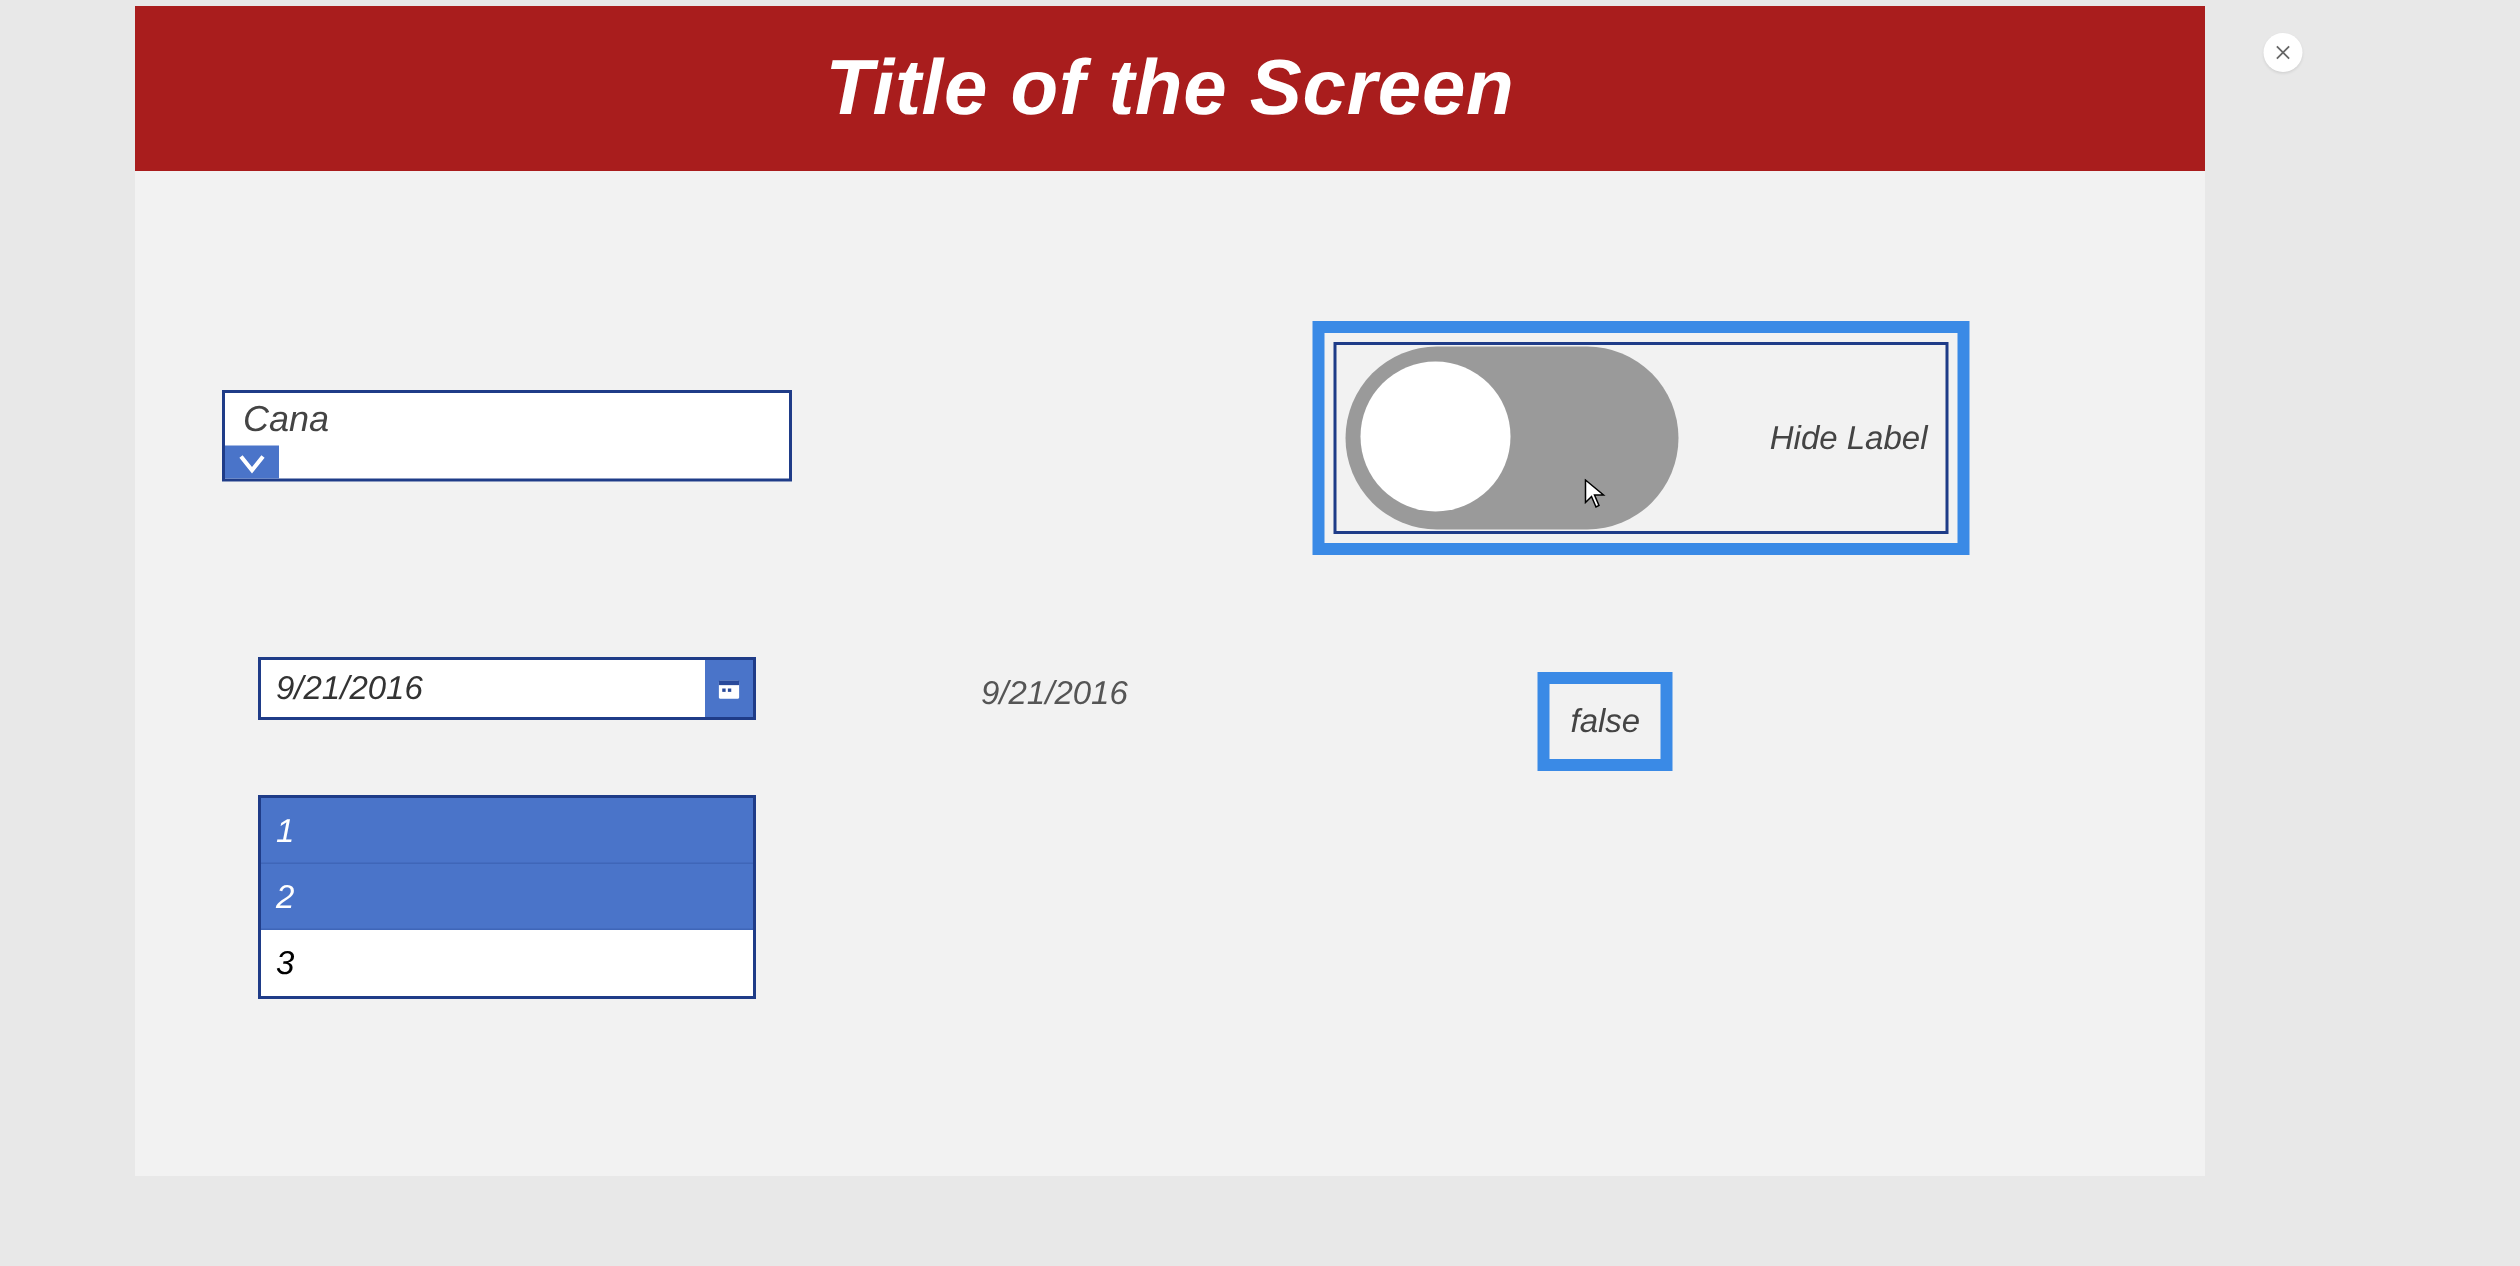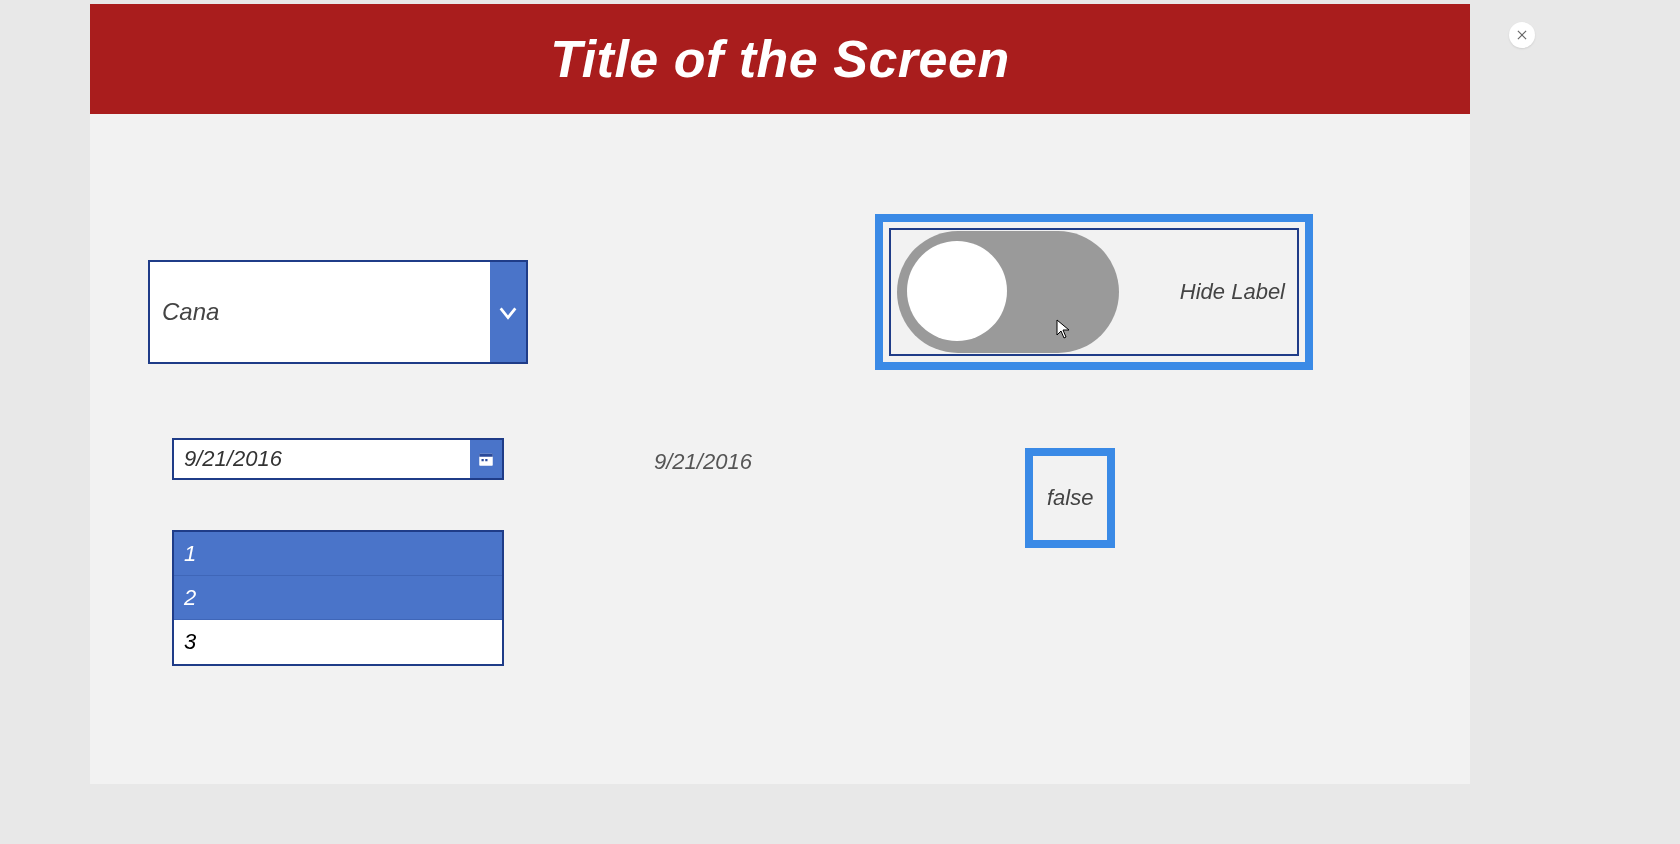--- a/index.html
+++ b/index.html
@@ -61,25 +61,26 @@
     .close-btn svg {
       width: 14px;
       height: 14px;
     }
     
     .dropdown {
       position: absolute;
       left: 58px;
       top: 146px;
       width: 380px;
-      height: 104px;
+      height: 61px;
       border: 2px solid #1f3c88;
       background: #ffffff;
       display: flex;
       align-items: stretch;
+      flex-direction: column;
     }
     .dropdown-text {
       flex: 1;
       padding: 0 12px;
       font-size: 24px;
       color: #444;
       display: flex;
       align-items: center;
       font-family: "Segoe UI", Arial, sans-serif;
     }
@@ -200,21 +201,21 @@
       font-size: 22px;
       color: #444;
     }
     
     .value-box {
       position: absolute;
       left: 935px;
       top: 334px;
       border: 8px solid #3a8ae6;
       background: #f2f2f2;
-      padding: 29px 14px;
+      padding: 12px 14px;
       font-size: 22px;
       color: #444;
     }
     
     .cursor {
       position: absolute;
       left: 966px;
       top: 205px;
       width: 16px;
       height: 22px;

